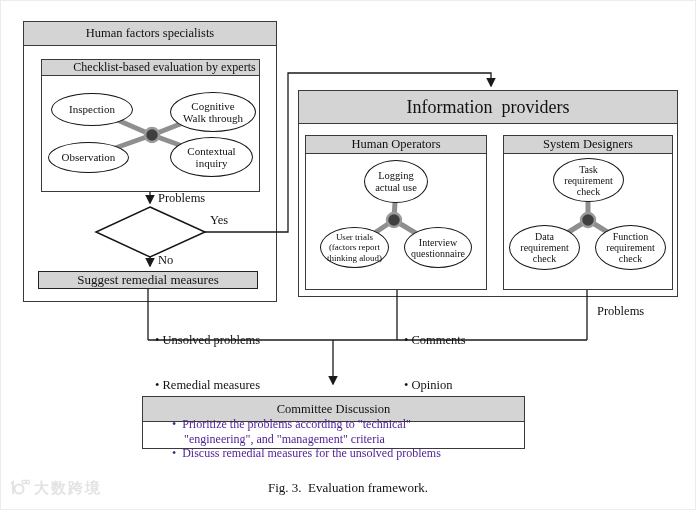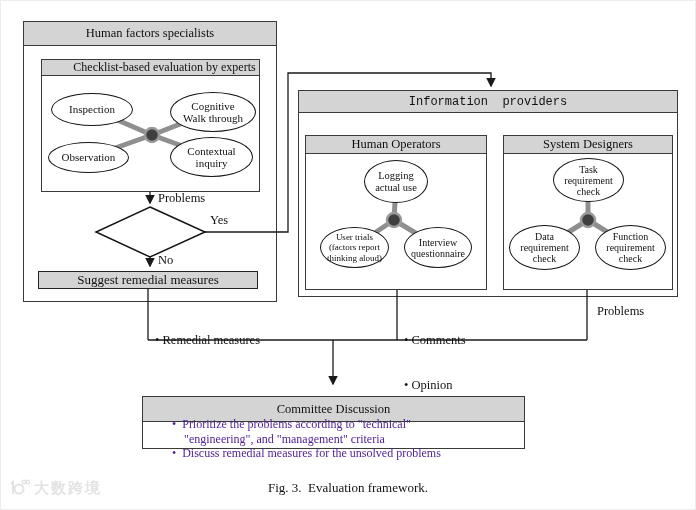--- a/index.html
+++ b/index.html
@@ -52,21 +52,21 @@
     <div class="panel-header" style="height:24px;font-size:12.5px;">Human factors specialists</div>
   </div>
 
   <div class="panel thick" style="left:41px;top:59px;width:219px;height:133px;">
     <div class="panel-header" style="height:16px;font-size:12px;padding-left:28px;">Checklist-based evaluation by experts</div>
   </div>
 
   <div class="graybox" style="left:38px;top:271px;width:220px;height:18px;font-size:13px;">Suggest remedial measures</div>
 
   <div class="panel" style="left:298px;top:90px;width:380px;height:207px;">
-    <div class="panel-header" style="height:22px;font-size:12px;font-family:Liberation Mono, monospace;">Information  providers</div>
+    <div class="panel-header" style="height:33px;font-size:18px;">Information  providers</div>
   </div>
 
   <div class="panel thick" style="left:305px;top:135px;width:182px;height:155px;">
     <div class="panel-header" style="height:18px;font-size:12.5px;">Human Operators</div>
   </div>
 
   <div class="panel thick" style="left:503px;top:135px;width:170px;height:155px;">
     <div class="panel-header" style="height:18px;font-size:12.5px;">System Designers</div>
   </div>
 
@@ -161,20 +161,21 @@
     <span>requirement</span>
     <span>check</span>
   </div>
 
 
   <div class="lbl" style="left:158px;top:191px;">Problems</div>
   <div class="lbl" style="left:210px;top:213px;">Yes</div>
   <div class="lbl" style="left:158px;top:253px;">No</div>
 
   <div class="lbl lbl-list" style="left:155px;top:303px;">
+    <div>• Unsolved problems</div>
     <div>• Remedial measures</div>
   </div>
 
   <div class="lbl lbl-list" style="left:404px;top:303px;">
     <div>• Comments</div>
     <div>• Opinion</div>
   </div>
 
   <div class="lbl" style="left:597px;top:304px;">Problems</div>
 

